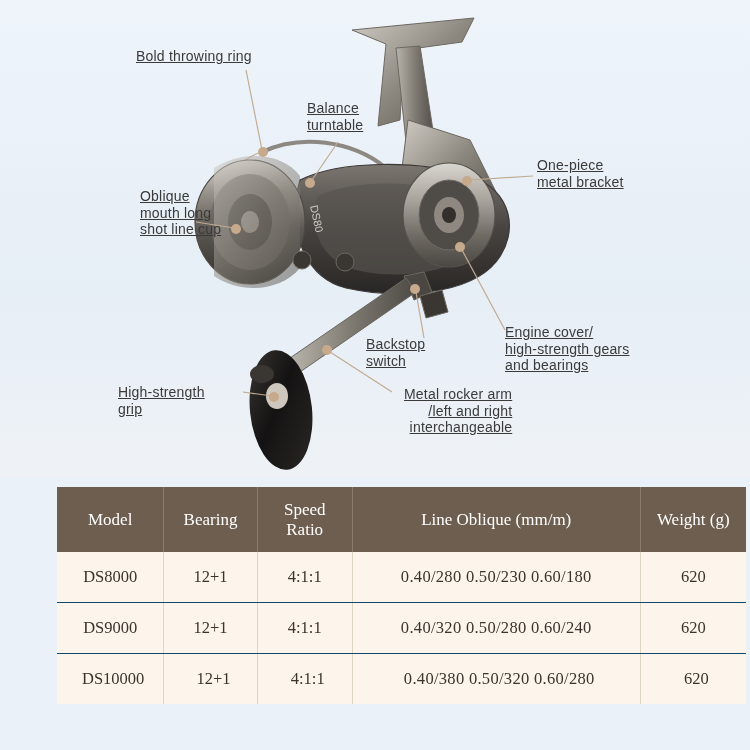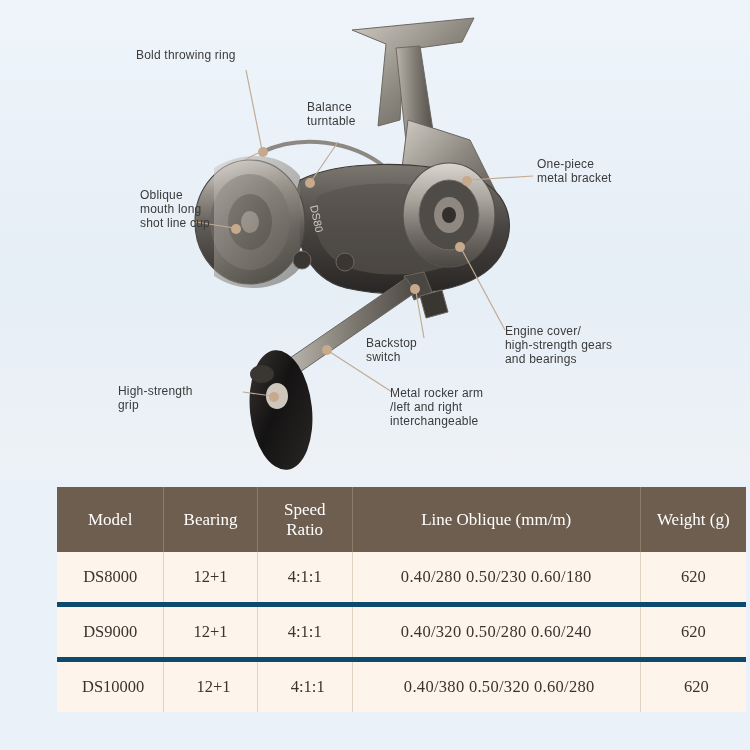--- a/index.html
+++ b/index.html
@@ -10,24 +10,25 @@
     overflow:hidden;
     position:relative;
   }
   #diagram{
     position:absolute;left:0;top:0;width:750px;height:478px;
     background:linear-gradient(180deg,#eef4fa 0%,#e6eef6 60%,#eef2f6 100%);
   }
   .callout{
     position:absolute;
     color:#3a3a3a;
-    font-size:12px;
+    font-size:14px;
     line-height:1.18;
     white-space:pre-line;
     letter-spacing:.2px;
+    text-decoration:underline;
   }
   svg.lines{position:absolute;left:0;top:0;width:750px;height:478px;}
   .dot{fill:#c7a98c;}
   .lead{stroke:#c2ab92;stroke-width:1.2;fill:none;}
 
   
   #reel{position:absolute;left:0;top:0;width:750px;height:478px;}
 
   
   #spec{
@@ -44,21 +45,21 @@
     padding:13px 4px;
     border-right:1px solid #8a7b6b;
     line-height:1.15;
   }
   #spec th:last-child{border-right:none;}
   #spec td{
     text-align:center;
     font-size:16.5px;
     color:#3b332c;
     padding:15px 3px;
-    border-bottom:5px solid #0c4a6e;
+    border-bottom:1px solid #0c4a6e;
     border-right:1px solid #e0d3c2;
     background:#fdf5ec;
   }
   #spec td:last-child{border-right:none;margin-left:32px;}
   #spec tr:last-child td{border-bottom:none;padding-left:9px;}
   .cap-cell{letter-spacing:.3px;}
 </style>
 </head>
 <body>
 
@@ -169,21 +170,21 @@
   <div class="callout" style="left:92px;top:188px;margin-left:48px;">Oblique
 mouth long
 shot line cup</div>
   <div class="callout" style="left:366px;top:336px;">Backstop
 switch</div>
   <div class="callout" style="left:505px;top:324px;">Engine cover/
 high-strength gears
 and bearings</div>
   <div class="callout" style="left:118px;top:384px;">High-strength
 grip</div>
-  <div class="callout" style="left:390px;top:386px;">Metal rocker arm
+  <div class="callout" style="left:404px;top:386px;text-align:right;">Metal rocker arm
 /left and right
 interchangeable</div>
 </div>
 
 <table id="spec">
   <thead>
     <tr>
       <th style="width:97px">Model</th>
       <th style="width:83px">Bearing</th>
       <th style="width:85px">Speed<br>Ratio</th>

